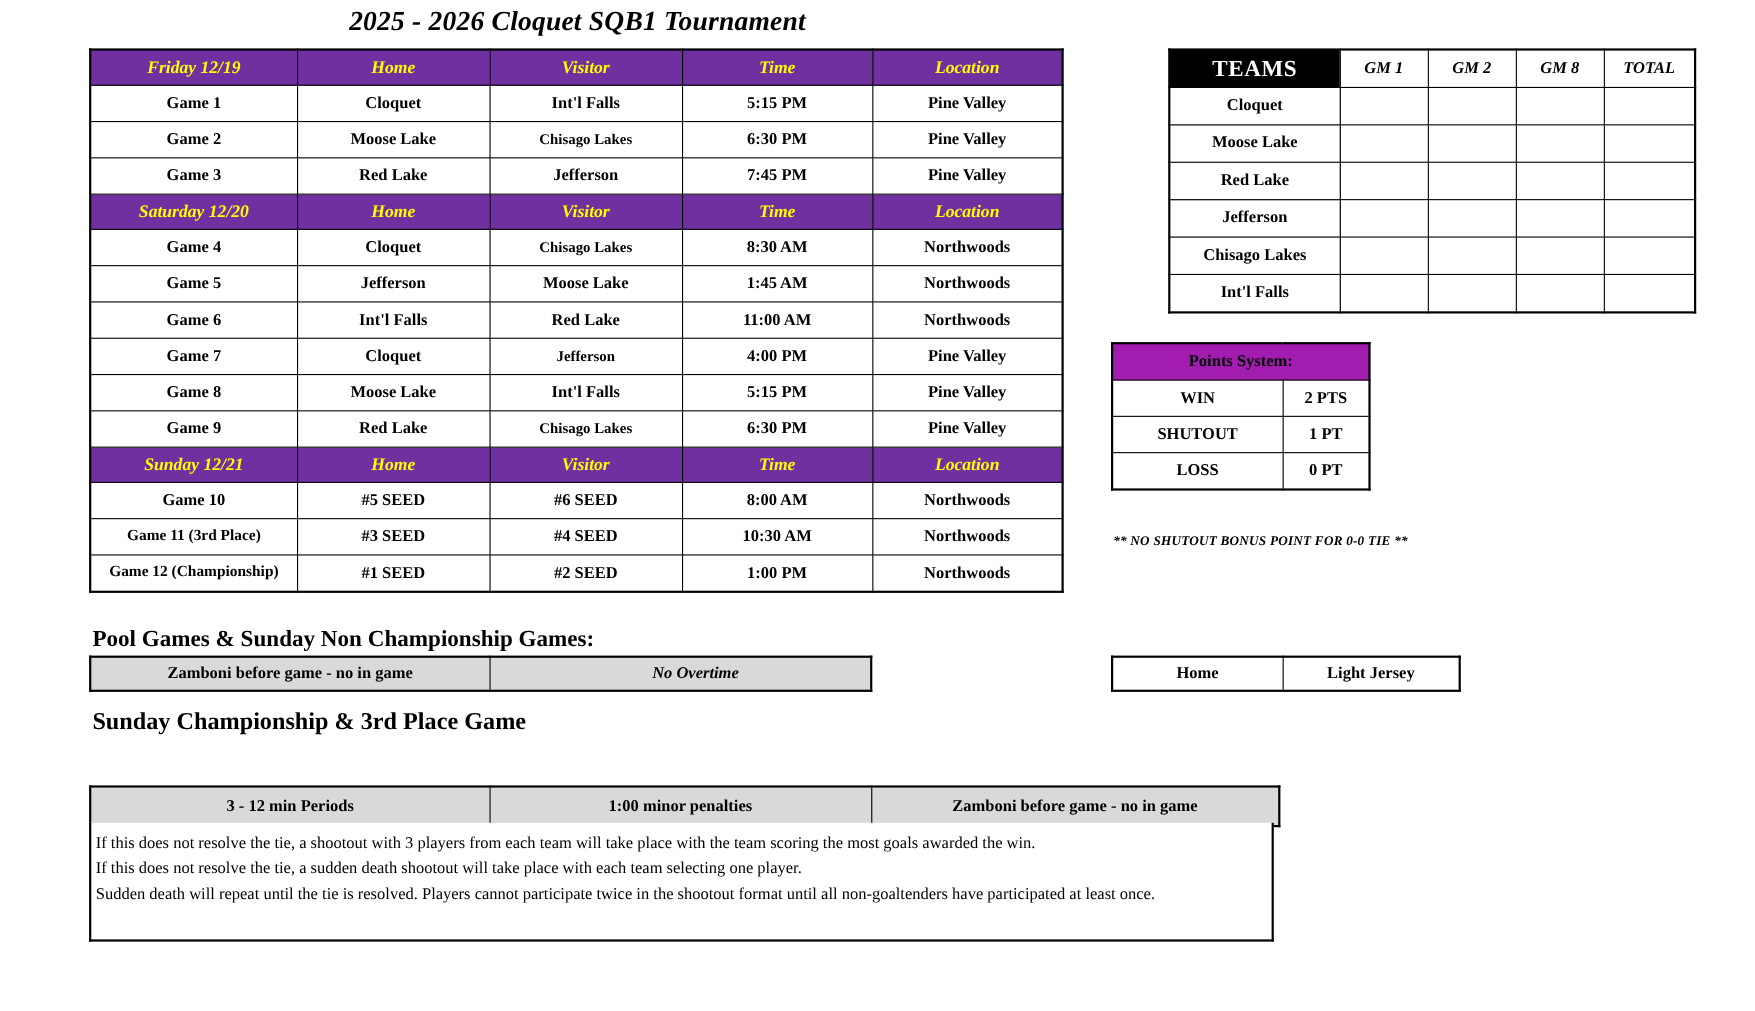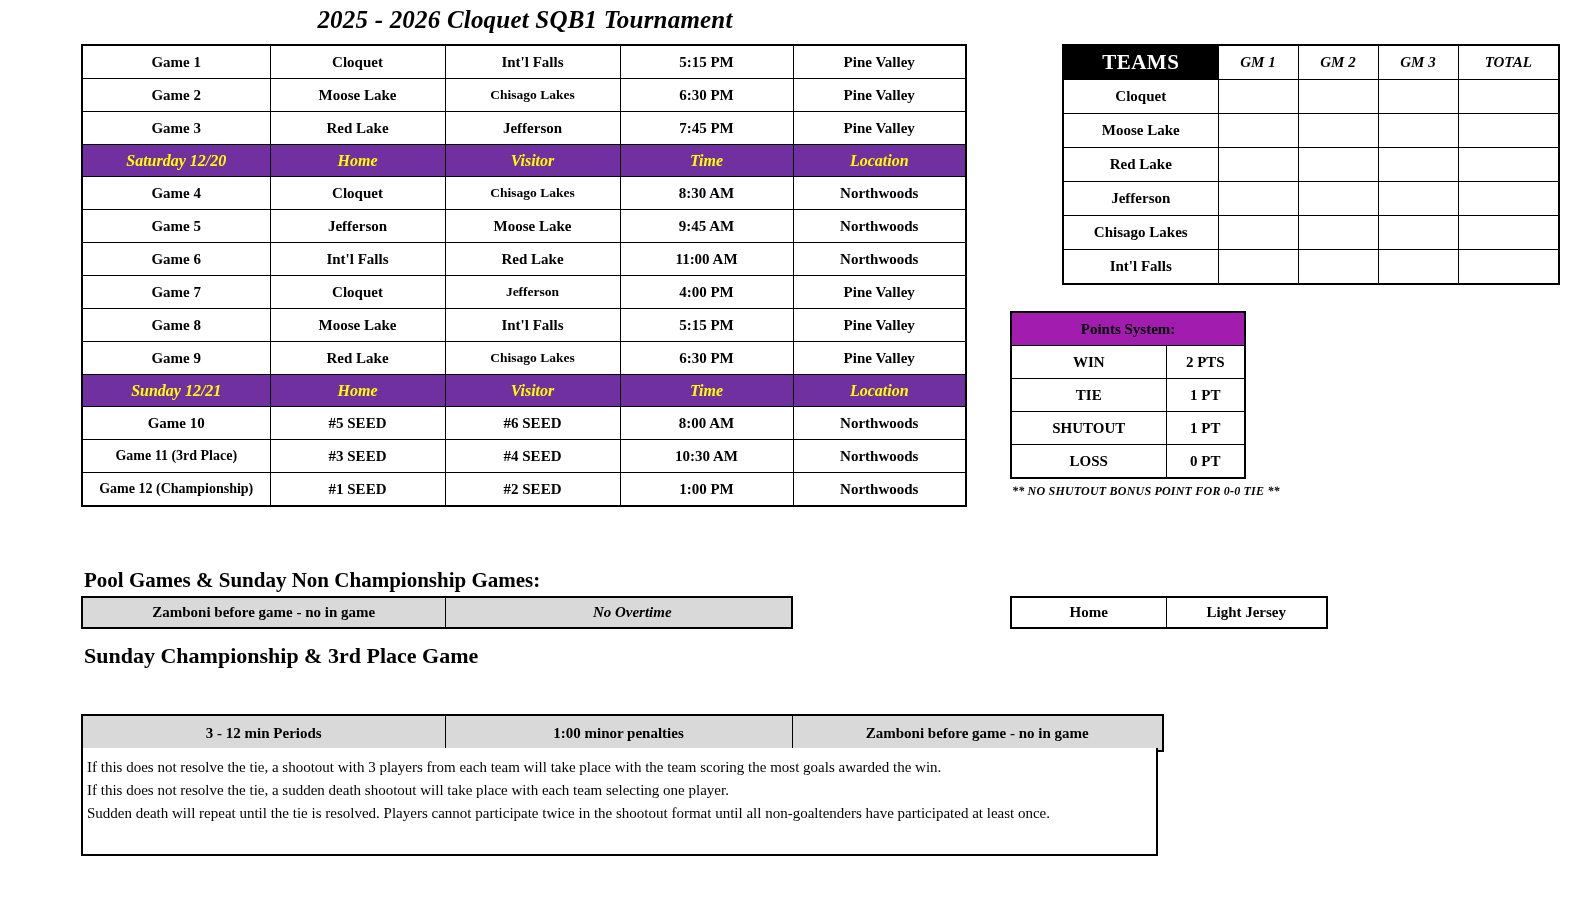--- a/index.html
+++ b/index.html
@@ -99,21 +99,21 @@
     font-weight: bold;
     width: 155px;
     letter-spacing: 0.5px;
   }
   .teams-gm {
     width: 80px;
     font-style: italic;
     font-size: 15px;
   }
   .teams-total {
-    width: 101px;
+    width: 83px;
     font-style: italic;
     font-size: 15px;
   }
   .team-name { font-size: 15px; }
   .team-blank { }
 
   
   .points-wrap {
     position: absolute;
     left: 1010px;
@@ -243,20 +243,27 @@
   <table class="schedule">
     <colgroup>
       <col class="col-game">
         <col class="col-home">
         <col class="col-vis">
         <col class="col-time">
         <col class="col-loc">
     </colgroup>
     <tbody>
 
+      <tr class="day-header">
+        <td>Friday 12/19</td>
+        <td>Home</td>
+        <td>Visitor</td>
+        <td>Time</td>
+        <td>Location</td>
+      </tr>
       <tr>
         <td>Game 1</td>
         <td>Cloquet</td>
         <td>Int'l Falls</td>
         <td>5:15 PM</td>
         <td>Pine Valley</td>
       </tr>
       <tr>
         <td>Game 2</td>
         <td>Moose Lake</td>
@@ -283,21 +290,21 @@
         <td>Game 4</td>
         <td>Cloquet</td>
         <td class="small-team">Chisago Lakes</td>
         <td>8:30 AM</td>
         <td>Northwoods</td>
       </tr>
       <tr>
         <td>Game 5</td>
         <td>Jefferson</td>
         <td>Moose Lake</td>
-        <td>9:45 AM</td>
+        <td>1:45 AM</td>
         <td>Northwoods</td>
       </tr>
       <tr>
         <td>Game 6</td>
         <td>Int'l Falls</td>
         <td>Red Lake</td>
         <td>11:00 AM</td>
         <td>Northwoods</td>
       </tr>
       <tr>
@@ -361,21 +368,21 @@
         <col class="teams-gm">
         <col class="teams-gm">
         <col class="teams-gm">
         <col class="teams-total">
     </colgroup>
     <tbody>
       <tr>
         <td class="teams-head-label">TEAMS</td>
         <td class="teams-gm">GM 1</td>
         <td class="teams-gm">GM 2</td>
-        <td class="teams-gm">GM 3</td>
+        <td class="teams-gm">GM 8</td>
         <td class="teams-total">TOTAL</td>
       </tr>
       <tr>
         <td class="team-name">Cloquet</td>
         <td class="team-blank"></td>
         <td class="team-blank"></td>
         <td class="team-blank"></td>
         <td class="team-blank"></td>
       </tr>
       <tr>
@@ -423,24 +430,20 @@
         <col class="points-key">
         <col class="points-val">
       </colgroup>
     <tbody>
       <tr>
         <td class="points-title" colspan="2">Points System:</td>
       </tr>
       <tr>
         <td>WIN</td>
         <td>2 PTS</td>
-      </tr>
-      <tr>
-        <td>TIE</td>
-        <td>1 PT</td>
       </tr>
       <tr>
         <td>SHUTOUT</td>
         <td>1 PT</td>
       </tr>
       <tr>
         <td>LOSS</td>
         <td>0 PT</td>
       </tr>
     </tbody>

